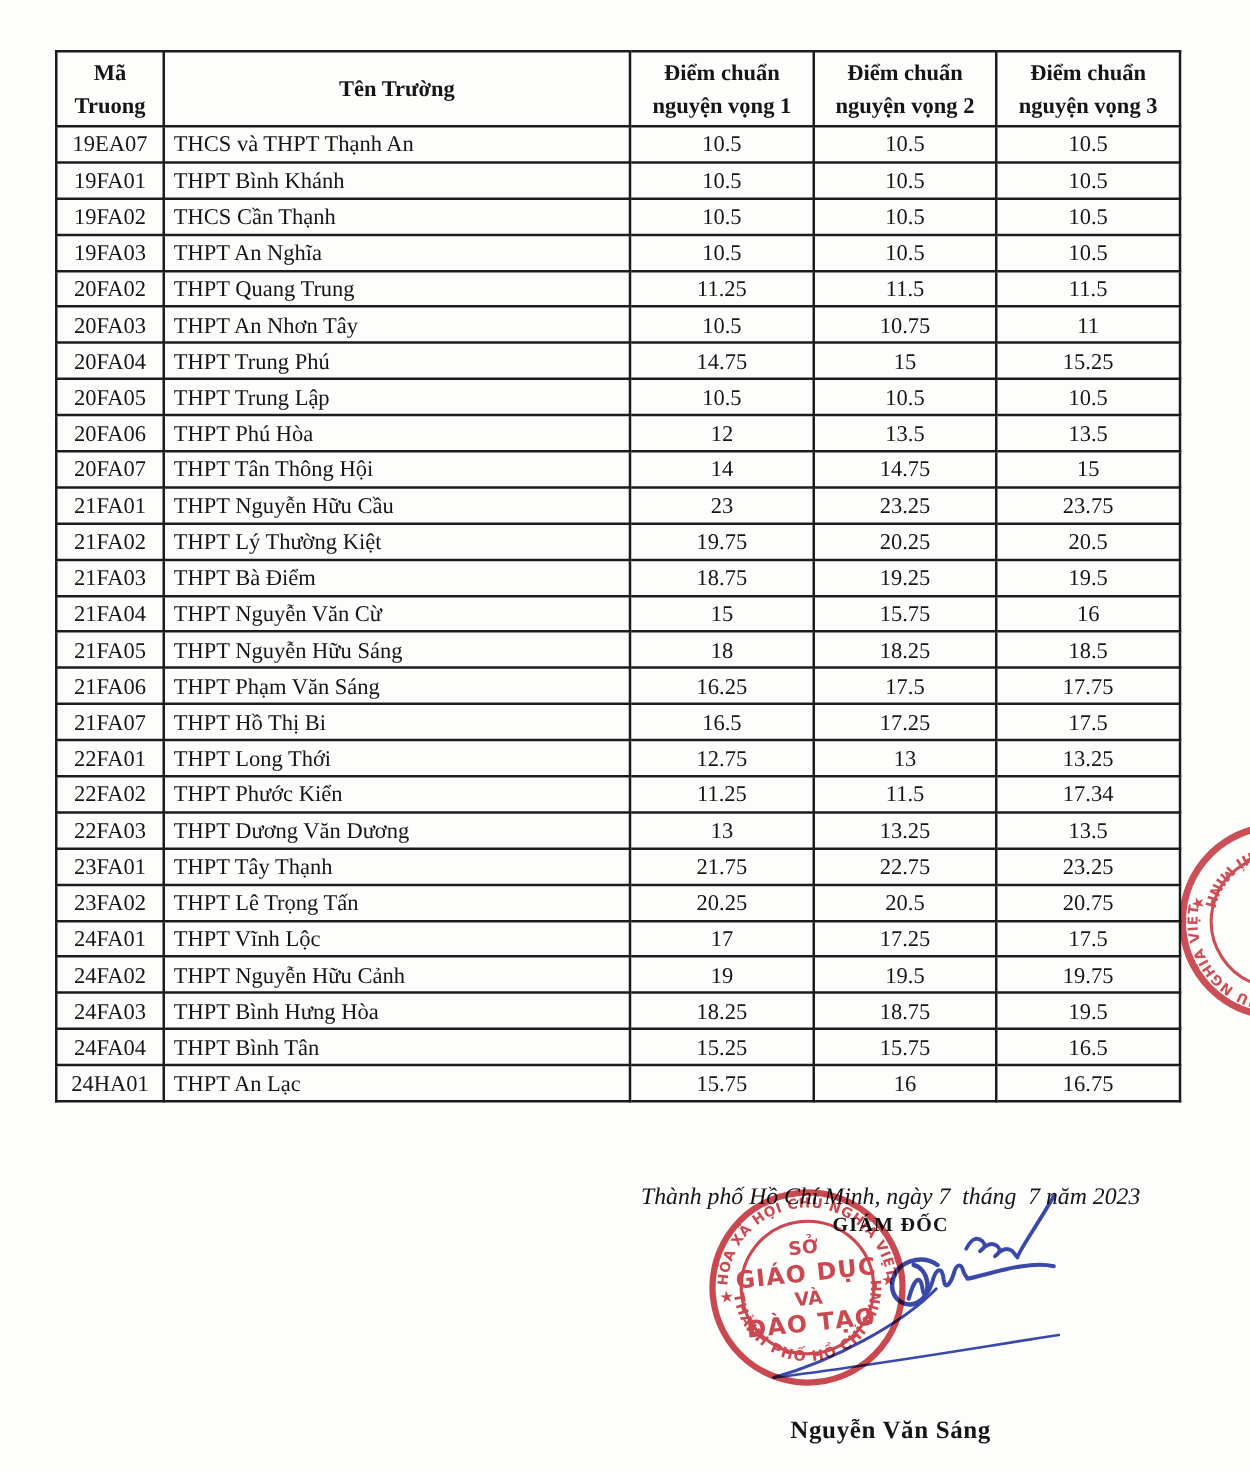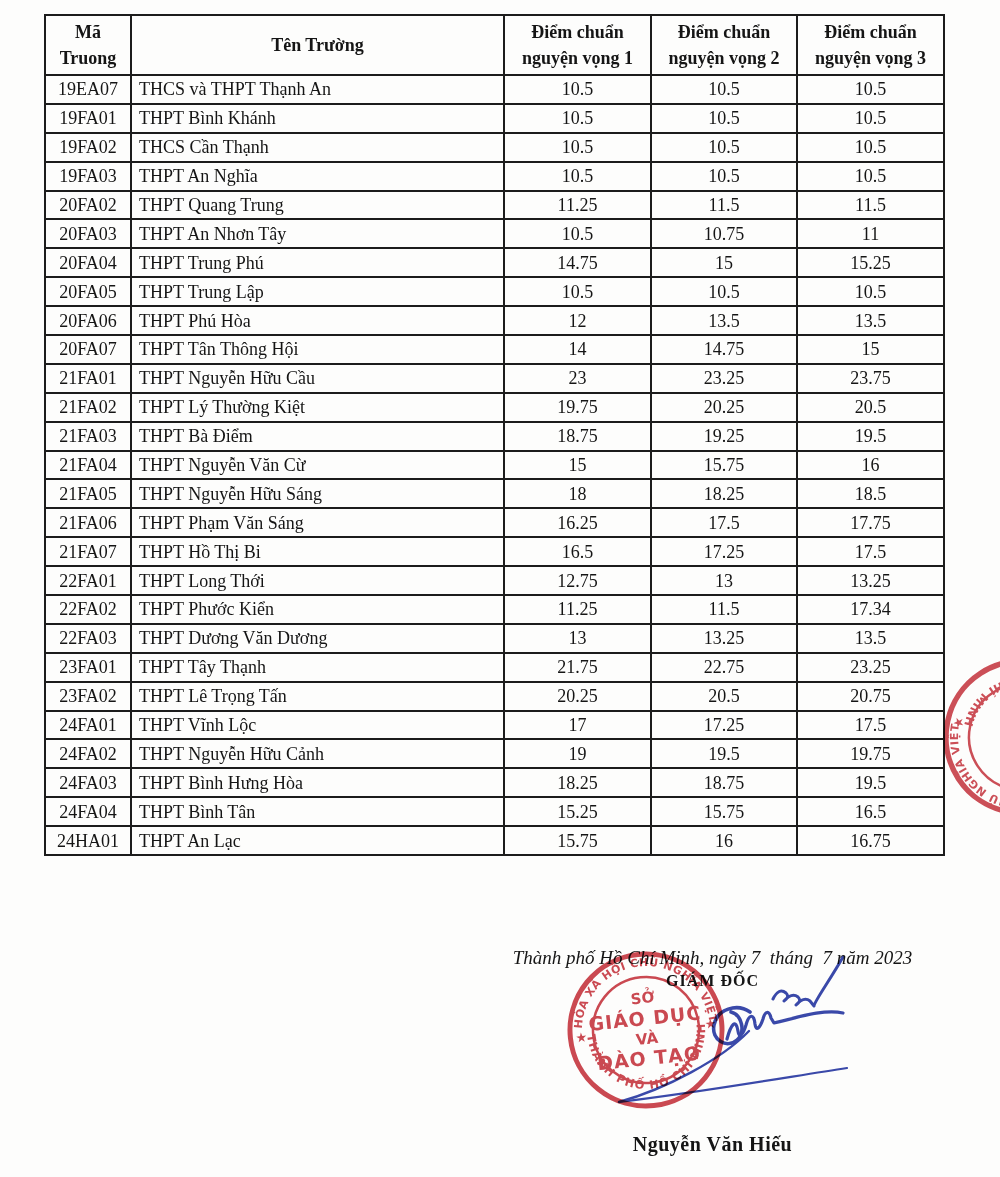--- a/index.html
+++ b/index.html
@@ -2,21 +2,21 @@
 <html><head>
 <meta charset="utf-8">
 <style>
   html,body{margin:0;padding:0;background:#ffffff;}
   .page{
     position:relative;width:1000px;height:1177px;background:#fdfdfc;
     overflow:hidden;font-family:"Liberation Serif","DejaVu Serif",serif;color:#151515;
   }
   
   table.score-table{
-    position:absolute;left:44px;top:14px;width:899px;
+    position:absolute;left:44px;top:40px;width:899px;
     border-collapse:collapse;table-layout:fixed;
   }
   table.score-table th,table.score-table td{
     border:2px solid #1c1c1c;overflow:hidden;
   }
   table.score-table th{
     font-size:18px;font-weight:bold;text-align:center;vertical-align:middle;
     height:58px;line-height:1.45;white-space:pre-line;padding:0 2px;
   }
   table.score-table td{
@@ -317,15 +317,15 @@
       <path stroke-width="3.6" d="M150,62 c-13,-9 -33,-3 -36,13 c-3,15 13,24 23,15 c9,-8 5,-25 -6,-28"></path>
 
       <path stroke-width="3.2" d="M127,89 c4,-15 9,-21 11,-8 c1,8 5,4 8,-6 c3,-11 8,-12 9,-1 c1,8 5,4 8,-5 c2,-8 6,-9 8,-1 l3,5 C190,70 222,58 243,63"></path>
 
       <path stroke-width="2.4" d="M149,81 C122,109 66,139 19,152"></path>
 
       <path stroke-width="2.2" d="M19,152 C95,143 182,128 247,118"></path>
     </g>
   </svg>
 
-  <div class="signer-name">Nguyễn Văn Hiếu</div>
+  <div class="signer-name">Nguyễn Văn Sáng</div>
 
 </div>
 
 </body></html>

